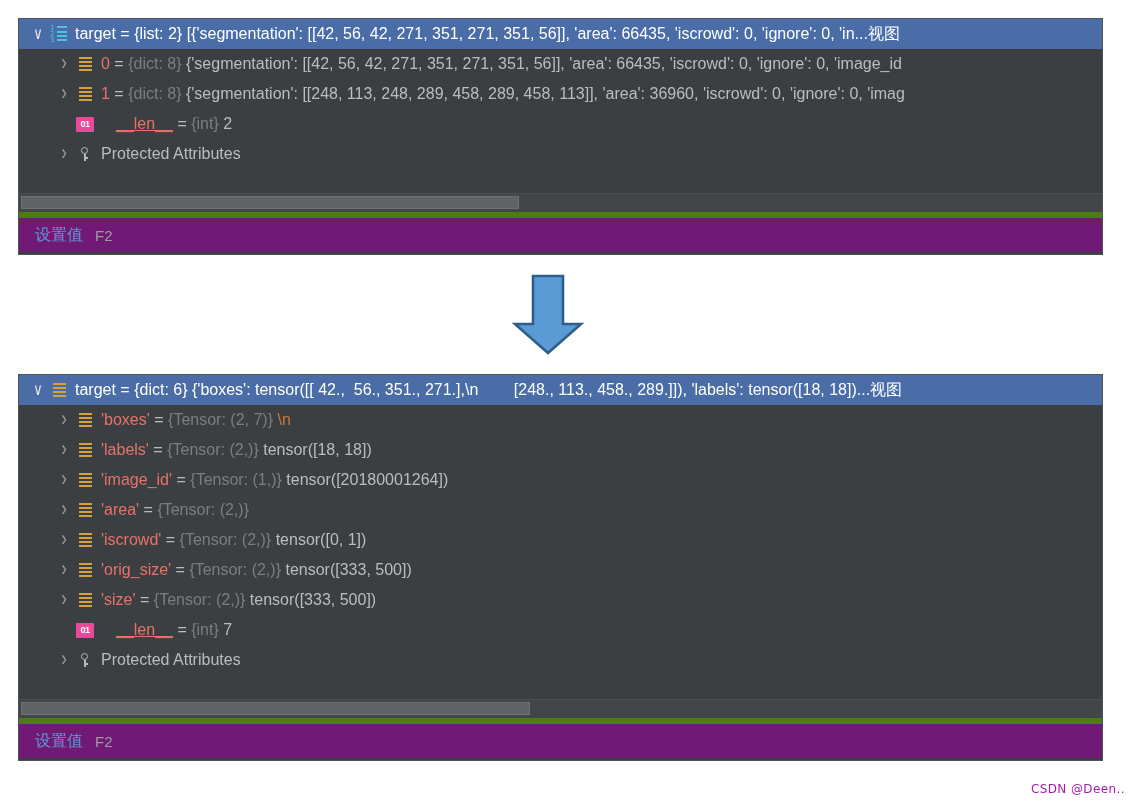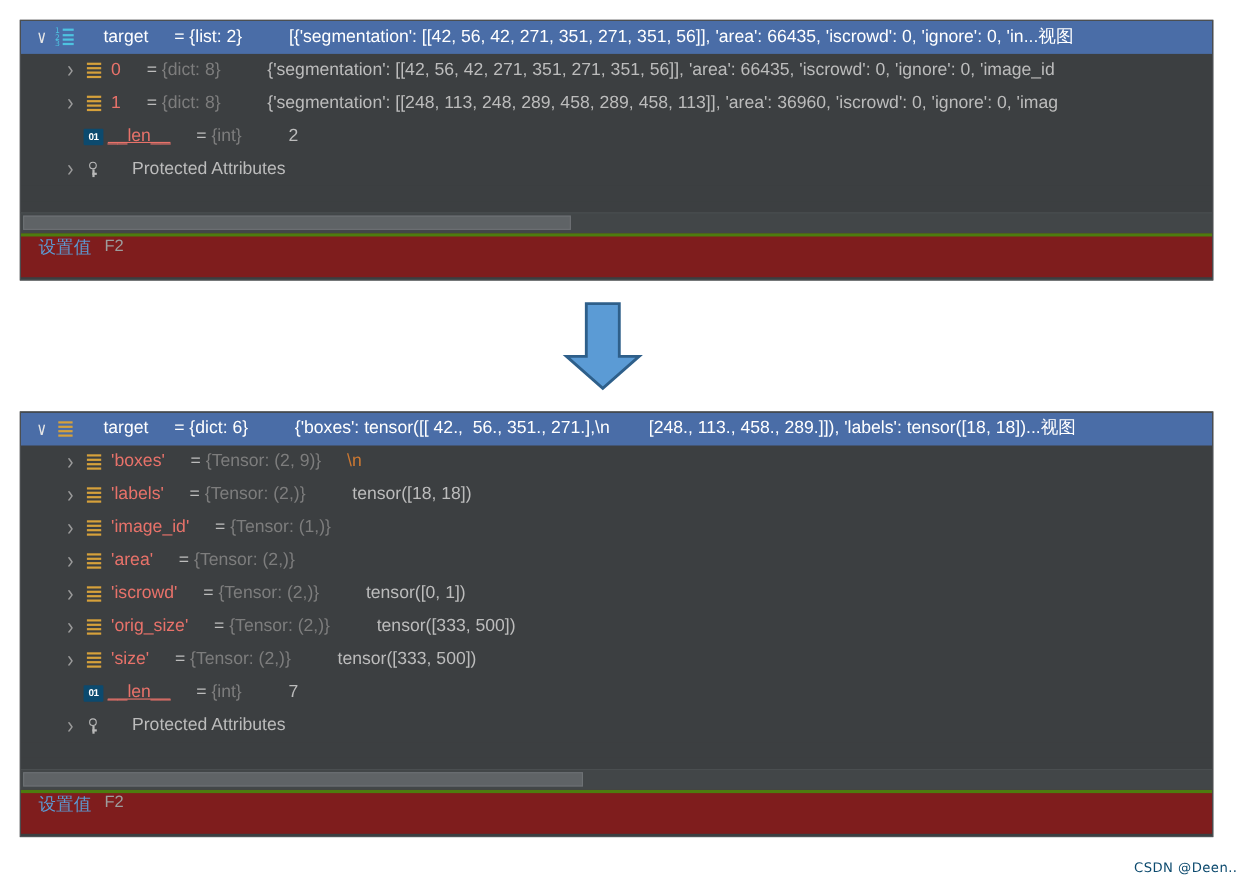--- a/index.html
+++ b/index.html
@@ -108,22 +108,22 @@
     left: 0px; top: -1px;
     font-size: 7px;
     line-height: 6.2px;
     color: #4ec3e0;
     font-family: "DejaVu Sans", sans-serif;
   }
 
   .icon-int {
     flex: 0 0 auto;
     width: 18px; height: 15px;
-    margin: 0 4px 0 3px;
-    background: #0c4a6e;
+    margin: 0 22px 0 3px;
+    background: #ec4899;
     color: #ffffff;
     font-size: 9px;
     font-weight: bold;
     line-height: 15px;
     text-align: center;
     letter-spacing: -0.4px;
     border-radius: 1px;
   }
 
   .icon-prot {
@@ -146,21 +146,21 @@
     width: 1.6px; height: 7px;
     background: #b9b9b9;
   }
   .icon-prot .bar {
     position: absolute;
     left: 7px; top: 11px;
     width: 4px; height: 1.6px;
     background: #b9b9b9;
   }
 
-  .txt  { color: #bcbcbc; margin-left: 19px; }
+  .txt  { color: #bcbcbc; }
   .dim  { color: #7d7d7d; }
   .key  { color: #e8726a; }
   .keyu { color: #e8726a; text-decoration: underline; text-decoration-color: #e8726a; }
   .esc  { color: #cc7832; }
   .sp   { white-space: pre; }
 
   
   .scroll-track {
     position: relative;
     height: 18px;
@@ -174,24 +174,24 @@
     height: 13px;
     background: #5f6366;
     border: 1px solid #6d7174;
     box-sizing: border-box;
   }
   .pad-strip { height: 14px; background: #3c3f41; }
 
   
   .panel-footer {
     height: 40px;
-    background: #7f1d1d;
-    border-top: 3px solid #4d7c0f;
+    background: #701a75;
+    border-top: 6px solid #4d7c0f;
     display: flex;
-    align-items: flex-start;
+    align-items: center;
     padding-left: 16px;
     box-sizing: border-box;
   }
   .footer-link {
     color: #5c9ad2;
     font-size: 16px;
     margin-right: 12px;
   }
   .footer-key {
     color: #9d9d9d;
@@ -205,21 +205,21 @@
     top: 272px;
     width: 82px;
     height: 85px;
   }
 
   
   #watermark {
     position: absolute;
     right: 14px;
     bottom: 8px;
-    color: #0c4a6e;
+    color: #a21caf;
     font-size: 12px;
     letter-spacing: 0.4px;
     font-family: "DejaVu Sans", sans-serif;
   }
 </style>
 </head>
 <body>
 
 <div id="root">
 
@@ -332,21 +332,21 @@
       <div class="row indent-1">
         <span class="chev right"></span>
         <span class="icon icon-dict">
             <i></i>
             <i></i>
             <i></i>
             <i></i>
           </span>
         <span class="key">'boxes'</span>
         <span class="txt sp"> = </span>
-        <span class="dim sp">{Tensor: (2, 9)}</span>
+        <span class="dim sp">{Tensor: (2, 7)}</span>
         <span class="txt sp">&nbsp;</span>
         <span class="esc sp">\n</span>
       </div>
 
       <div class="row indent-1">
         <span class="chev right"></span>
         <span class="icon icon-dict">
             <i></i>
             <i></i>
             <i></i>
@@ -364,20 +364,21 @@
         <span class="icon icon-dict">
             <i></i>
             <i></i>
             <i></i>
             <i></i>
           </span>
         <span class="key">'image_id'</span>
         <span class="txt sp"> = </span>
         <span class="dim sp">{Tensor: (1,)}</span>
         <span class="txt sp">&nbsp;</span>
+        <span class="txt">tensor([20180001264])</span>
       </div>
 
       <div class="row indent-1">
         <span class="chev right"></span>
         <span class="icon icon-dict">
             <i></i>
             <i></i>
             <i></i>
             <i></i>
           </span>

